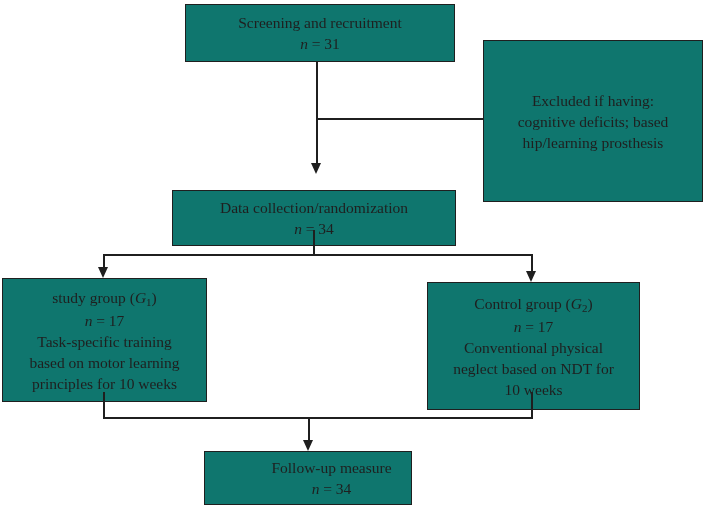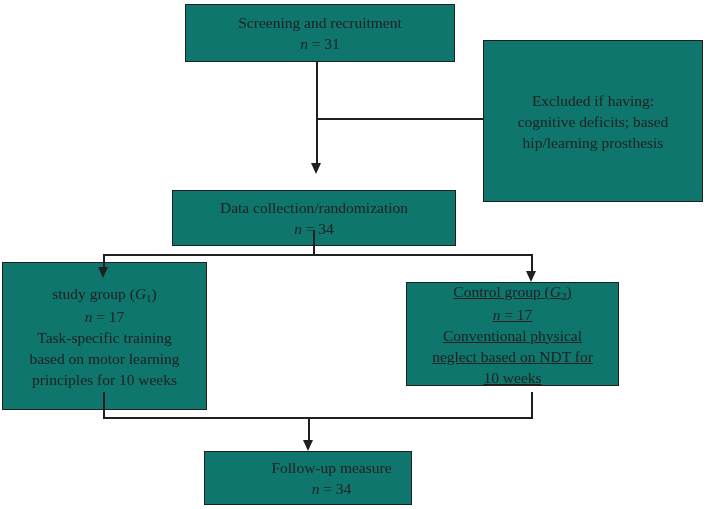--- a/index.html
+++ b/index.html
@@ -52,22 +52,22 @@
   sub {
     font-size: 11px;
     vertical-align: baseline;
     position: relative;
     top: 3px;
   }
   
   #box-screening  { left: 185px; top: 4px;   width: 270px; height: 58px;  }
   #box-excluded   { left: 483px; top: 40px;  width: 220px; height: 162px; }
   #box-data       { left: 172px; top: 174px; width: 284px; height: 56px; margin-top: 16px;  }
-  #box-study      { left: 2px;   top: 262px; width: 205px; height: 148px; }
-  #box-control    { left: 406px; top: 282px; width: 213px; height: 104px; text-decoration: underline; }
+  #box-study      { left: 2px;   top: 278px; width: 205px; height: 124px; }
+  #box-control    { left: 427px; top: 282px; width: 213px; height: 128px; }
   #box-followup   { left: 204px; top: 451px; width: 208px; height: 54px; padding-left: 47px;  }
   
   #v-screening-data   { left: 316px; top: 62px;  height: 103px; }
   #h-branch-excluded  { left: 317px; top: 118px; width: 166px;  }
   #ah-data            { left: 311px; top: 163px; }
   #v-data-stem        { left: 313px; top: 230px; height: 25px;  }
   #h-split            { left: 103px; top: 254px; width: 429px;  }
   #v-drop-left        { left: 103px; top: 254px; height: 14px;  }
   #ah-study           { left: 98px;  top: 267px; }
   #v-drop-right       { left: 531px; top: 254px; height: 18px;  }

